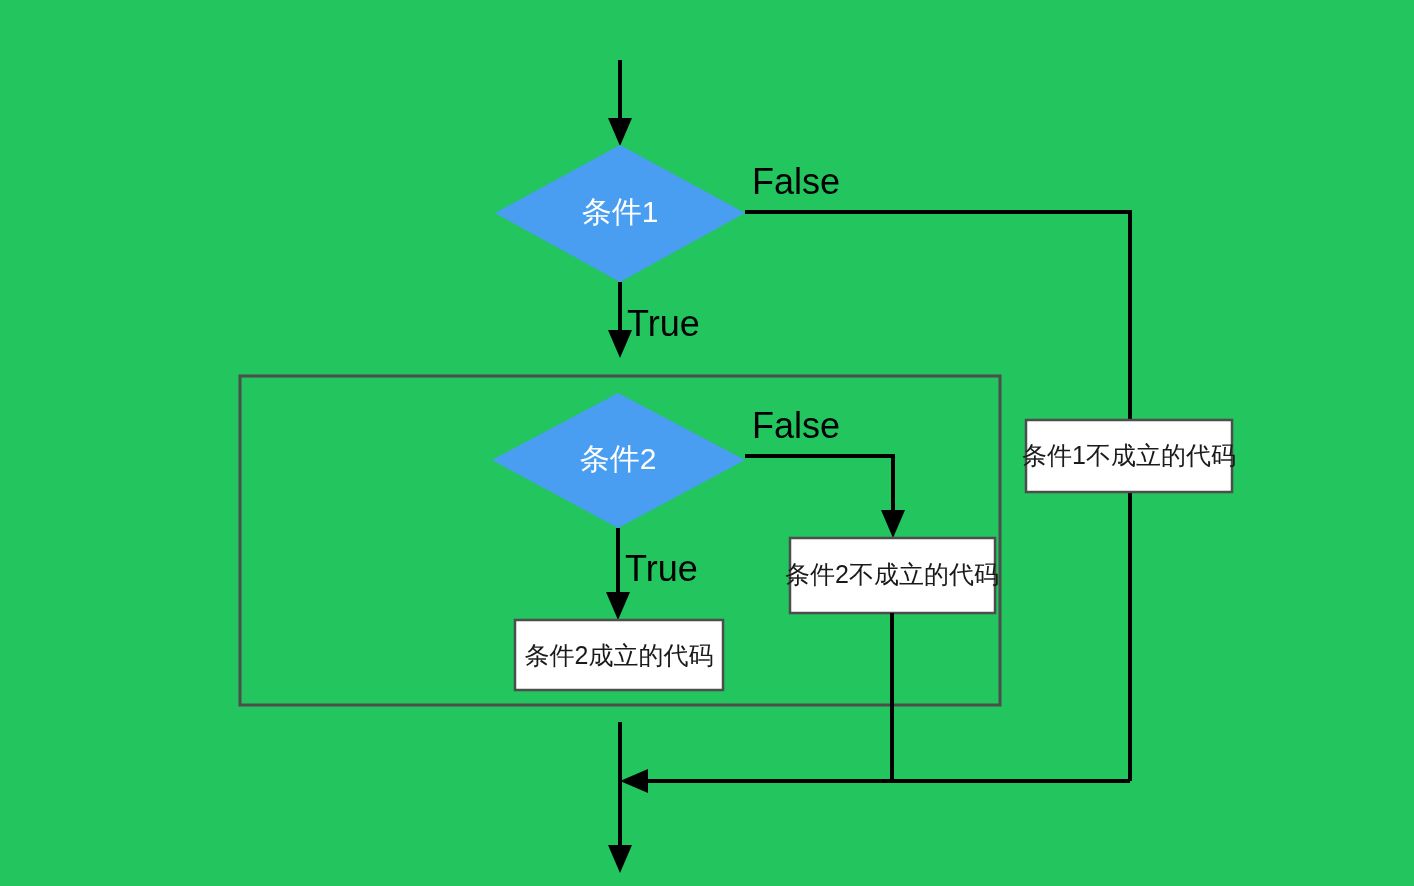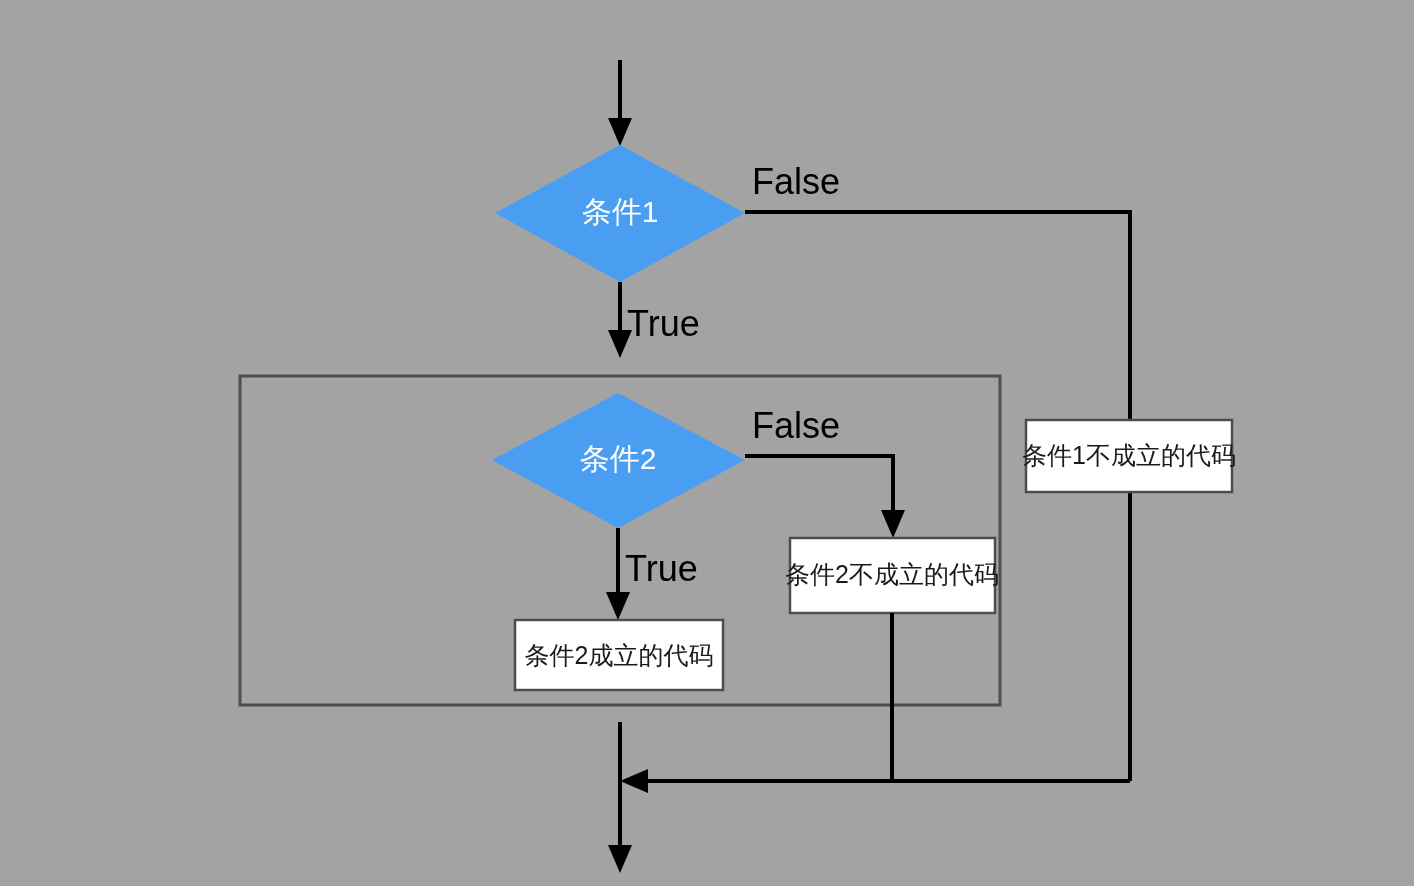--- a/index.html
+++ b/index.html
@@ -8,21 +8,21 @@
     padding: 0;
     background: #ffffff;
   }
   body {
     font-family: "Liberation Sans", "DejaVu Sans", sans-serif;
   }
   #canvas {
     position: relative;
     width: 1414px;
     height: 886px;
-    background: #a3a3a3;
+    background: #22c55e;
     overflow: hidden;
   }
   svg#diagram {
     position: absolute;
     left: 0;
     top: 0;
     width: 1414px;
     height: 886px;
   }
   .edge-line {

